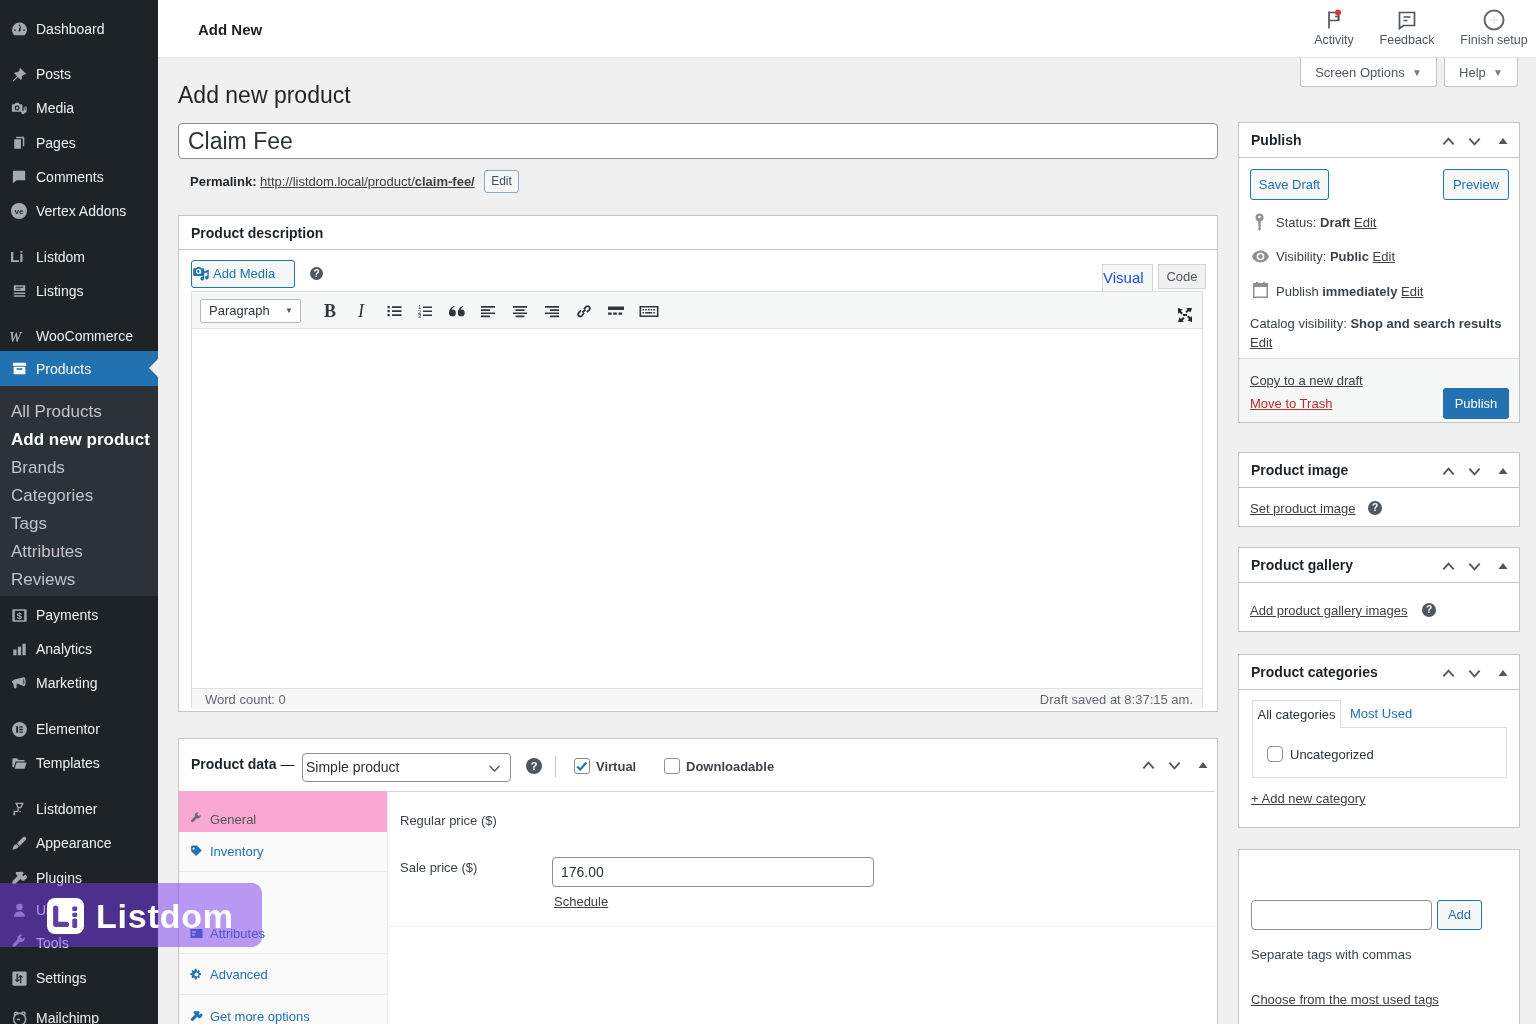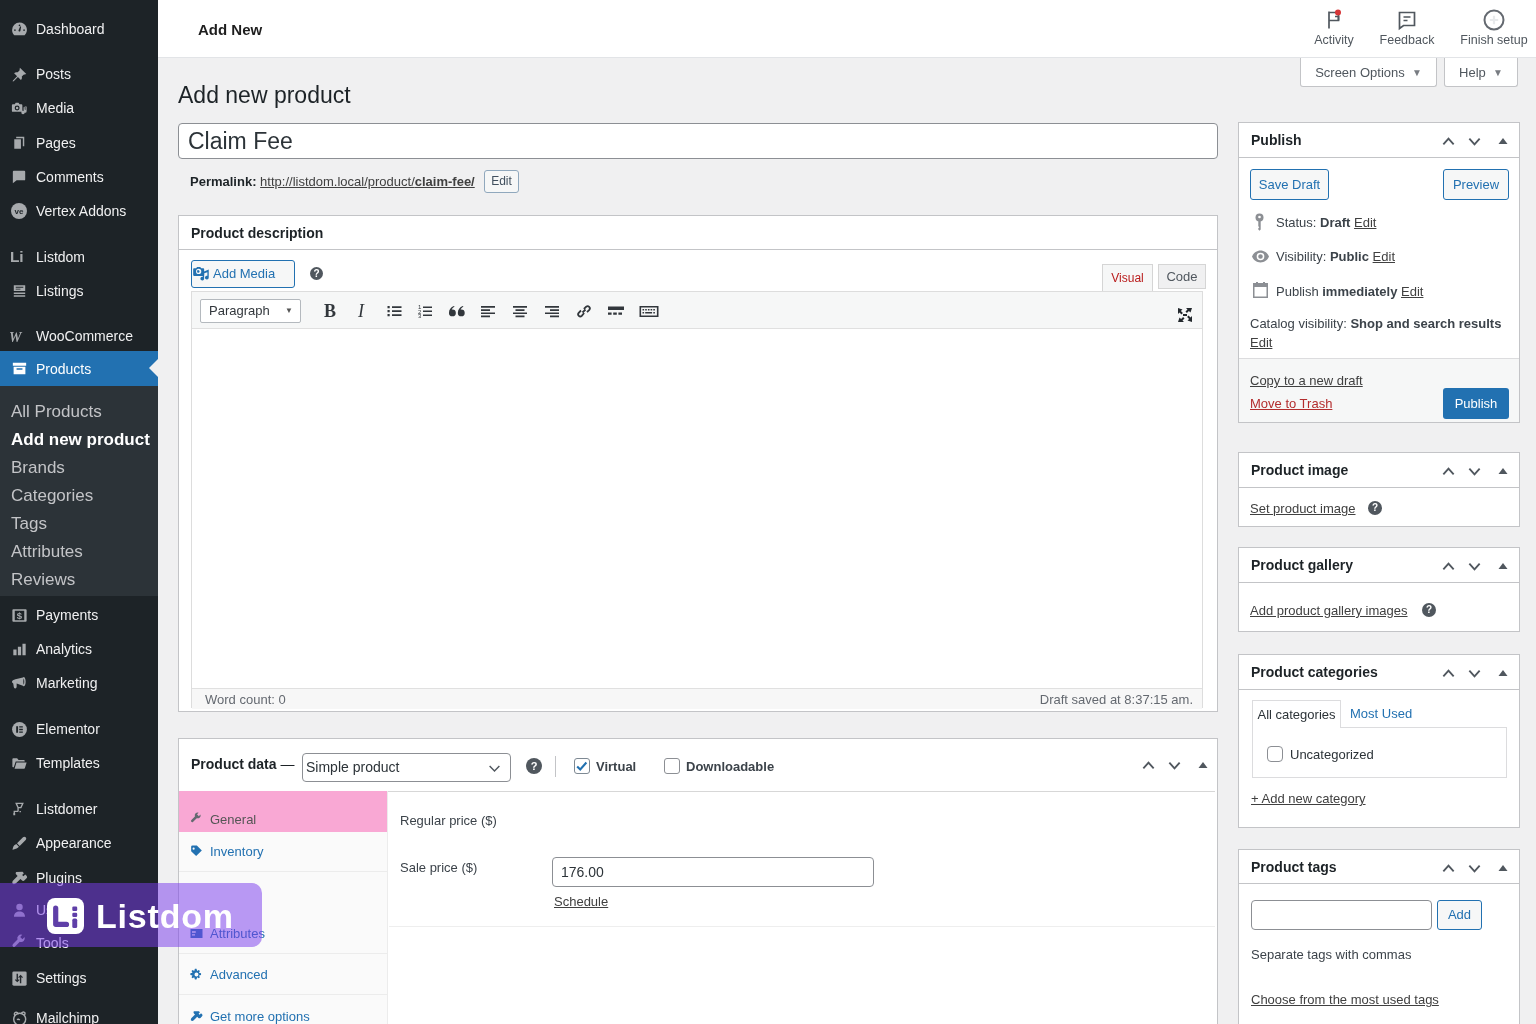--- a/index.html
+++ b/index.html
@@ -259,21 +259,21 @@
 <div class="btn" style="position:absolute;left:484px;top:170px;width:35px;height:23px;font-size:12px;line-height:21px">Edit</div>
 
 <div class="postbox" id="descbox" style="left:178px;top:215px;width:1040px;height:497px">
   <div class="pbh" style="height:34px;line-height:34px">Product description</div>
   <div class="abs" style="left:12px;top:44px;width:104px;height:28px;background:#f6f7f7;border:1px solid #2271b1;border-radius:3px;color:#2271b1;font-size:13px;line-height:26px;">
     <svg style="vertical-align:-4px;margin-right:3px" width="18" height="18" viewBox="0 0 20 20">
         <path fill="#2271b1" d="M2.2 4.8h2.3l1.2-1.6h3.4l1.2 1.6h2.3a.9.9 0 0 1 .9.9v6.6a.9.9 0 0 1-.9.9H2.2a.9.9 0 0 1-.9-.9V5.7a.9.9 0 0 1 .9-.9zm5.2 6.4a2.9 2.9 0 1 0 0-5.8 2.9 2.9 0 0 0 0 5.8zm0-1.6a1.4 1.4 0 1 1 0-2.7 1.4 1.4 0 0 1 0 2.7z"></path>
         <path fill="#2271b1" d="M18.6 6.2v8.9a2.1 2.1 0 1 1-1.5-2V9.3l-3.6 1v5.9a2.1 2.1 0 1 1-1.5-2V9l6.6-2.8z"></path>
       </svg>Add Media</div>
   <div class="abs" style="left:131px;top:51px;width:13px;height:13px;border-radius:50%;background:#50575e;color:#fff;font-size:10px;font-weight:bold;text-align:center;line-height:13px">?</div>
-  <div class="abs" style="left:923px;top:48px;width:51px;height:28px;background:#f6f7f7;border:1px solid #d5d5d5;border-bottom:none;font-size:12px;color:#b91c1c;text-align:center;line-height:26px">Visual</div>
+  <div class="abs" style="left:923px;top:48px;width:51px;height:28px;background:#f6f7f7;border:1px solid #d5d5d5;border-bottom:none;font-size:15px;color:#1d4ed8;line-height:26px">Visual</div>
   <div class="abs" style="left:979px;top:48px;width:48px;height:25px;background:#f0f0f1;border:1px solid #d5d5d5;font-size:13px;color:#50575e;text-align:center;line-height:24px">Code</div>
   <div class="abs" id="edwrap" style="left:12px;top:75px;width:1012px;height:417px;border:1px solid #ddd">
     <div class="abs" id="edtoolbar" style="left:0;top:0;width:1010px;height:37px;background:#f6f7f7;border-bottom:1px solid #e0e0e0">
       <div class="abs" style="left:8px;top:7px;width:101px;height:24px;background:#fff;border:1px solid #b4b9be;border-radius:2px;font-size:13px;color:#32373c;line-height:22px;padding-left:8px">Paragraph<span style="position:absolute;right:7px;top:0;font-size:8px;color:#555">▼</span></div>
       <div class="tbi" style="left:128px;font-weight:bold;font-size:18px;font-family:'Liberation Serif';color:#32373c">B</div>
       <div class="tbi" style="left:159px;font-style:italic;font-size:18px;font-family:'Liberation Serif';color:#32373c"><i>I</i></div>
       <div class="tbi" style="left:192px"><svg width="20" height="20" viewBox="0 0 20 20">
             <path fill="#32373c" d="M3.5 5h2.2v2.2H3.5zm4.5.3h9.5v1.7H8zM3.5 9h2.2v2.2H3.5zm4.5.3h9.5v1.7H8zM3.5 13h2.2v2.2H3.5zm4.5.3h9.5v1.7H8z"></path>
           </svg></div>
       <div class="tbi" style="left:223px"><svg width="20" height="20" viewBox="0 0 20 20">
@@ -461,31 +461,20 @@
   <div class="abs" style="left:13px;top:45px;width:89px;height:28px;background:#fff;border:1px solid #dcdcde;border-bottom:none;font-size:13px;color:#2c3338;text-align:center;line-height:27px;z-index:2">All categories</div>
   <div class="abs" style="left:111px;top:51px;font-size:13px;color:#2271b1">Most Used</div>
   <div class="abs" style="left:13px;top:72px;width:255px;height:51px;border:1px solid #dcdcde;background:#fff">
     <div class="abs" style="left:14px;top:18px;width:16px;height:16px;border:1px solid #8c8f94;border-radius:4px"></div>
     <div class="abs" style="left:37px;top:19px;font-size:13px;color:#2c3338">Uncategorized</div>
   </div>
   <div class="abs" style="left:12px;top:136px;font-size:13px"><a href="#">+ Add new category</a></div>
 </div>
 
 <div class="postbox" style="left:1238px;top:849px;width:282px;height:200px">
-  <div class="pbh" style="height:34px;line-height:34px">Product tags<span class="handles">
-          <svg width="15" height="15" viewBox="0 0 16 16">
-            <path fill="none" stroke="#50575e" stroke-width="2" d="M2.5 11l5.5-6 5.5 6"></path>
-          </svg>
-          <svg width="15" height="15" viewBox="0 0 16 16">
-            <path fill="none" stroke="#50575e" stroke-width="2" d="M2.5 5l5.5 6 5.5-6"></path>
-          </svg>
-          <svg width="12" height="12" viewBox="0 0 16 16" style="margin-left:4px">
-            <path fill="#50575e" d="M8 4l6 8H2z"></path>
-          </svg>
-        </span></div>
   <div class="abs" style="left:12px;top:50px;width:181px;height:30px;border:1px solid #8c8f94;border-radius:4px;background:#fff"></div>
   <div class="wcbtn" style="left:198px;top:50px;width:45px;height:30px;line-height:28px">Add</div>
   <div class="abs hint13" style="left:12px;top:97px">Separate tags with commas</div>
   <div class="abs" style="left:12px;top:142px;font-size:13px"><a href="#">Choose from the most used tags</a></div>
 </div>
 </div>
 
 <div id="watermark" style="position:absolute;left:0;top:883px;width:262px;height:64px;background:rgba(122,62,236,0.52);border-radius:0 10px 10px 0">
   <div style="position:absolute;left:47px;top:15px;width:37px;height:36px;background:#fff;border-radius:8px"><svg width="37" height="36" viewBox="0 0 37 36">
         <g fill="#5f3fa8">

